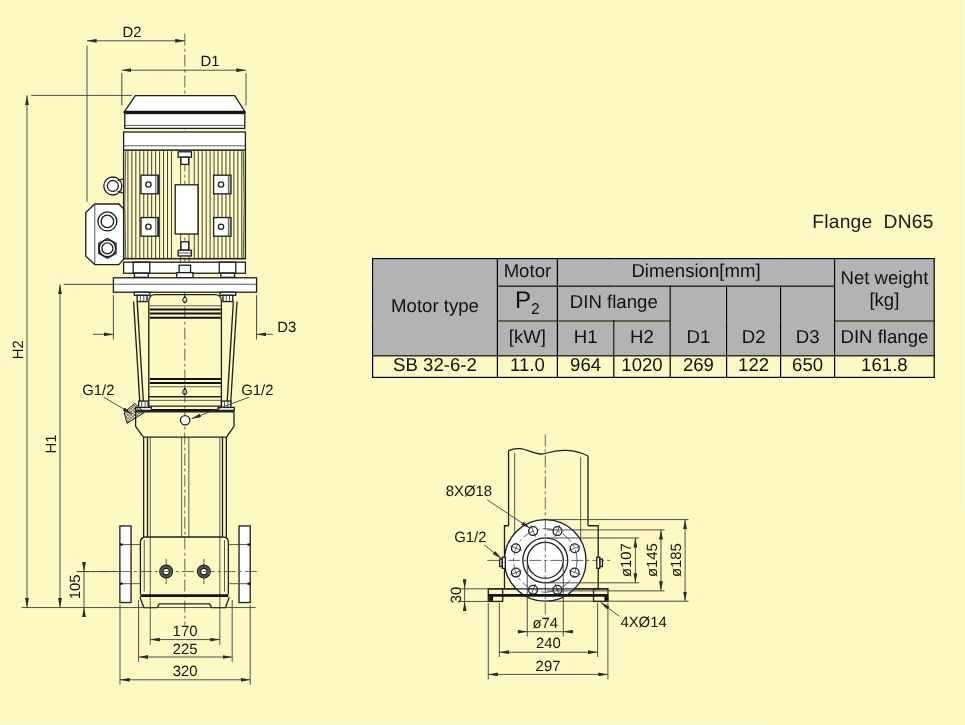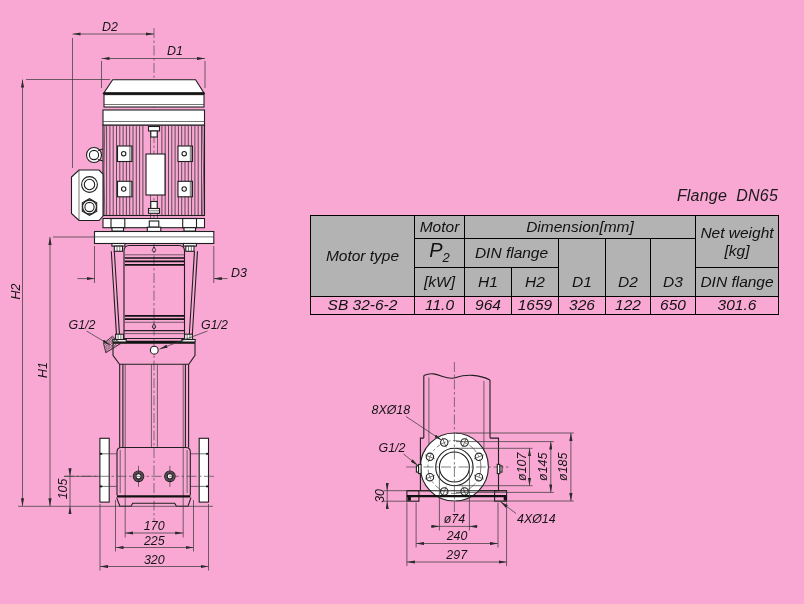--- a/index.html
+++ b/index.html
@@ -1,31 +1,31 @@
 <!DOCTYPE html>
 <html><head>
 <meta charset="utf-8">
 <style>
   html,body{margin:0;padding:0;}
   body{width:804px;height:604px;background:#ffffff;font-family:"Liberation Sans","DejaVu Sans",sans-serif;}
-  .sheet{position:relative;width:804px;height:604px;background:#f9a8d4;overflow:hidden;font-style:italic;}
+  .sheet{position:relative;width:804px;height:604px;background:#fef9c3;overflow:hidden;}
   svg.drawing{position:absolute;left:0;top:0;}
   svg .ol{stroke:#1f1f1f;stroke-width:1.1;fill:none;stroke-linecap:butt;}
   svg .wf{fill:#ffffff;}
   svg .fin{stroke:#2a2a2a;stroke-width:0.75;fill:none;}
   svg .thin{stroke:#3a3a3a;stroke-width:0.7;fill:none;}
   svg .thk{stroke:#111;stroke-width:2.3;fill:none;}
   svg .stripe{stroke:#111;stroke-width:1.7;fill:none;}
   svg .dim{stroke:#3c3c3c;stroke-width:0.75;fill:none;}
   svg .cl{stroke:#4a4a4a;stroke-width:0.7;fill:none;stroke-dasharray:10 2.5 2.5 2.5;}
   svg .blk{fill:#111;stroke:none;}
   svg .drop{stroke:#222;stroke-width:0.9;fill:none;}
   svg .hatch{fill:url(#xh);stroke:#222;stroke-width:0.8;}
   svg text.dl{font-family:"Liberation Sans","DejaVu Sans",sans-serif;font-size:12.4px;fill:#141414;}
-  .flange-note{position:absolute;left:576px;top:187px;width:202px;text-align:right;
+  .flange-note{position:absolute;left:576px;top:177px;width:202px;text-align:right;
     font-size:16px;color:#1a1a1a;white-space:pre;letter-spacing:0.2px;}
   table.spec{position:absolute;left:310px;top:215px;border-collapse:collapse;table-layout:fixed;
     width:468px;font-size:15.5px;color:#111;}
   table.spec td{border:1.4px solid #000;text-align:center;vertical-align:middle;padding:0;
     overflow:hidden;line-height:1.08;}
   table.spec td.hd{background:#b3b3b3;margin-left:20px;}
   table.spec .p2{font-size:20px;}
   table.spec .p2 sub{font-size:13px;}
   table.spec .nw{line-height:1.15;}
   table.spec td.dspan{vertical-align:bottom;padding-bottom:5px;}
@@ -343,22 +343,22 @@
     <tr style="height:29px">
       <td class="hd">[kW]</td>
       <td class="hd">H1</td>
       <td class="hd">H2</td>
       <td class="hd">DIN flange</td>
     </tr>
     <tr style="height:18px">
       <td>SB 32-6-2</td>
       <td>11.0</td>
       <td>964</td>
-      <td>1659</td>
-      <td>326</td>
+      <td>1020</td>
+      <td>269</td>
       <td>122</td>
       <td>650</td>
-      <td>301.6</td>
+      <td>161.8</td>
     </tr>
   </tbody>
     </table>
 
 </div>
 
 </body></html>

